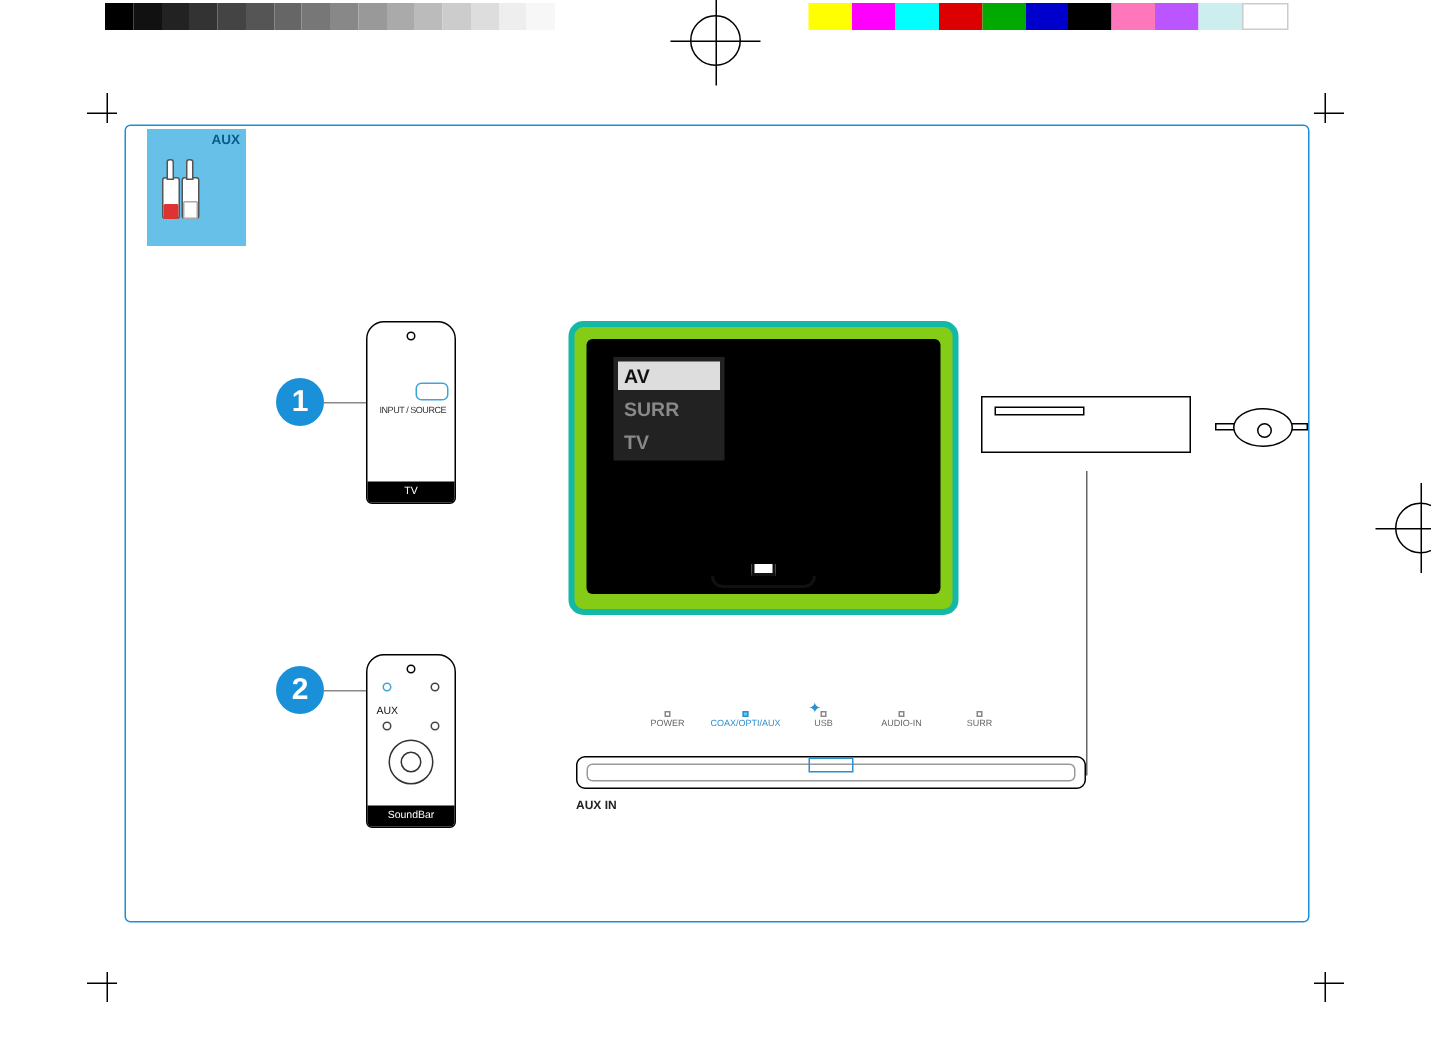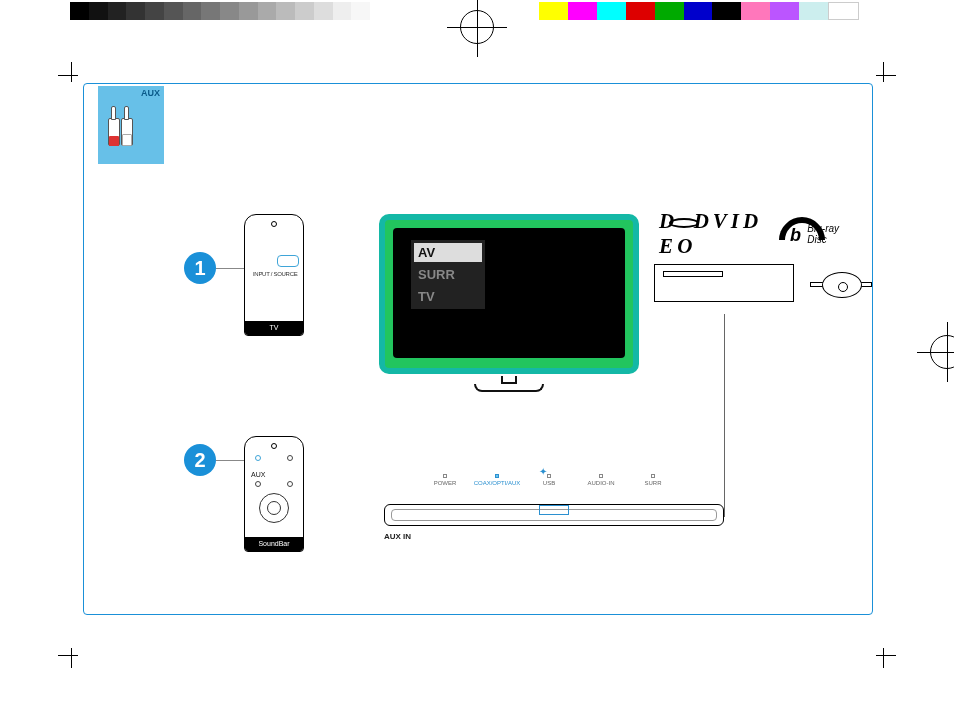--- a/index.html
+++ b/index.html
@@ -56,21 +56,21 @@
 .remote .btn{position:absolute;border:1px solid #3fa5d8;border-radius:4px;background:#fff}
 .remote1 .src-btn{left:32px;top:40px;width:22px;height:12px}
 .remote1 .src-txt{position:absolute;left:8px;top:56px;font-size:6px;color:#333;letter-spacing:-0.3px}
 .remote2 .aux-txt{position:absolute;left:-2px;top:32px;font-size:7px;color:#111}
 .remote2 .dots{position:absolute;width:6px;height:6px;border-radius:50%;border:1px solid #444}
 .remote2 .center-ring{position:absolute;left:14px;top:56px;width:30px;height:30px;border:1px solid #333;border-radius:50%}
 .remote2 .center-in{position:absolute;left:22px;top:64px;width:14px;height:14px;border:1px solid #333;border-radius:50%}
 
 
 .tv{position:absolute;left:295px;top:130px;width:260px;height:170px}
-.tv-body{width:260px;height:160px;border:6px solid #14b8a6;border-radius:10px;position:relative;overflow:hidden;background:#22c55e}
+.tv-body{width:260px;height:196px;border:4px solid #14b8a6;border-radius:10px;position:relative;overflow:hidden;background:#84cc16}
 .tv-screen{position:absolute;inset:8px 8px 10px 8px;background:#000;border-radius:4px}
 .tv-menu{position:absolute;left:26px;top:20px;width:74px;background:#222;padding:3px;display:flex;flex-direction:column;gap:3px}
 .tv-menu div{font:bold 13px Arial;padding:2px 4px;color:#888}
 .tv-menu .active{background:#ddd;color:#111}
 .tv-stand{position:absolute;bottom:-8px;left:50%;width:70px;height:8px;border:2px solid #111;border-top:none;border-radius:0 0 10px 10px;margin-left:-35px}
 .tv-neck{position:absolute;bottom:0;left:50%;margin-left:-8px;width:16px;height:8px;background:#fff;border:2px solid #111;border-top:none}
 
 
 .player{position:absolute;left:570px;top:180px;width:180px;height:52px}
 .player-body{width:140px;height:38px;border:1px solid #000;background:#fff;position:relative}
@@ -188,32 +188,20 @@
       <div class="tv-menu">
         <div class="active">AV</div>
         <div>SURR</div>
         <div>TV</div>
       </div>
     </div>
     <div class="tv-neck"></div>
     <div class="tv-stand"></div>
   </div>
 
-  <div class="logos">
-    <div>
-      <span class="dvd-logo">D<span class="dvd-disc"></span>D</span>
-      <span class="dvd-logo sub">V I D E O</span>
-    </div>
-    <div class="bd-logo">
-      <div class="bd-arc">
-          <span>b</span>
-        </div>
-      <div class="bd-txt">Blu-ray Disc</div>
-    </div>
-  </div>
 
   <div class="player">
     <div class="player-body">
       <div class="player-slot"></div>
     </div>
     <div class="player-tray"></div>
     <div class="player-disc"></div>
   </div>
 
   <div class="cable-down"></div>

